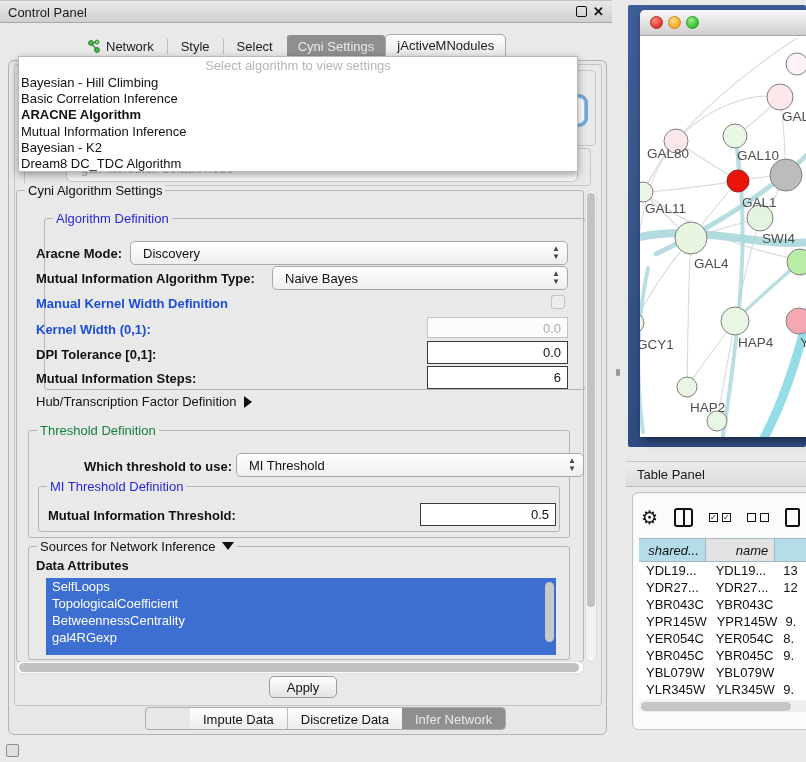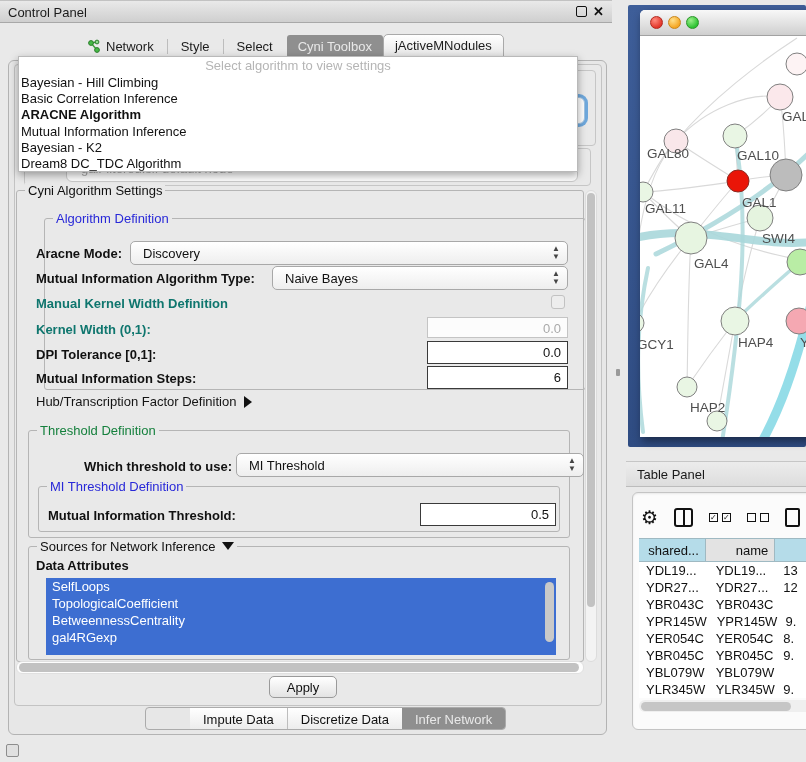--- a/index.html
+++ b/index.html
@@ -40,21 +40,21 @@
   .popup .it { height:16.2px; font-size:13px; color:#111; padding-left:2px; line-height:16px; white-space:nowrap; }
   .popup .it.bold { font-weight:bold; }
 
   
   .fs { position:absolute; border:1px solid #b5b5b5; border-radius:3px; }
   .fs > .lg { position:absolute; top:-8px; left:8px; background:#e9e9e9; padding:0 3px; font-size:13px; color:#111; white-space:nowrap; }
   .lg.blue { color:#2828d8; }
   .lg.green { color:#15803d; }
 
   .flabel { position:absolute; font-size:13px; font-weight:bold; color:#111; white-space:nowrap; }
-  .flabel.dis { color:#0f766e; }
+  .flabel.dis { color:#1d4ed8; }
   .combo { position:absolute; height:24px; background:linear-gradient(#ffffff,#eeeeee); border:1px solid #a8a8a8;
     border-radius:5px; font-size:13px; color:#111; display:flex; align-items:center; padding-left:12px; }
   .combo .arr { position:absolute; right:7px; top:3px; display:flex; flex-direction:column; line-height:8px; font-size:8px; color:#444; }
   .tinput { position:absolute; background:#fff; font-size:13px; color:#111; text-align:right; padding:3px 6px 0 0; }
   .tinput.dis { border:1px solid #c4c4c4; color:#a9a9a9; background:#fcfcfc; }
   .tinput.en { border:1.5px solid #3a3a3a; }
   .checkbox { position:absolute; width:14px; height:14px; border:1px solid #c2c2c2; border-radius:3px; background:#ededed; }
 
   .hubrow { position:absolute; left:36px; top:394px; font-size:13px; color:#141414; }
   .tri-right { display:inline-block; margin-left:8px; width:0; height:0; border-left:8px solid #111; border-top:6px solid transparent; border-bottom:6px solid transparent; vertical-align:-2px; }
@@ -98,21 +98,21 @@
   .tp-panel { left:632px; top:492px; width:200px; height:238px; background:#fbfbfb; border:1px solid #c4c4c4; border-radius:6px; box-shadow:inset 0 1px 2px rgba(0,0,0,.08); }
   .tp-toolbar { position:absolute; left:8px; top:10px; height:28px; display:flex; align-items:center; gap:16px; }
   .gear { font-size:19px; color:#111; }
   .split-icon { width:19px; height:19px; border:2.2px solid #111; border-radius:3px; position:relative; }
   .split-icon::after { content:""; position:absolute; left:7px; top:0; width:2.2px; height:100%; background:#111; }
   .cbpair { display:flex; gap:4px; }
   .cb { width:9px; height:9px; border:1.4px solid #111; font-size:8px; line-height:8px; color:#111; }
   .doc-icon { width:15px; height:19px; border:2.2px solid #111; border-radius:2px; }
   .ttable { position:absolute; left:6px; top:45px; width:192px; height:160px; overflow:hidden; font-size:13px; }
   .thead { display:flex; height:24px; border-top:1px solid #9fb9c2; border-bottom:1px solid #9fb9c2; }
-  .th { border-right:1px solid #9fb9c2; padding:4px 6px 0 0; text-align:right; color:#111; }
+  .th { border-right:1px solid #9fb9c2; padding:4px 6px 0 0; text-align:right; color:#111;font-style:italic; }
   .th.c1 { width:72px; background:#b5dce9; }
   .th.c2 { width:75px; background:#e3e3e3; }
   .th.c3 { width:60px; background:#b5dce9; }
   .trow { display:flex; height:17px; line-height:17px; color:#111; background:#fff; }
   .trow span:nth-child(1) { width:72px; padding-left:7px; }
   .trow span:nth-child(2) { width:75px; padding-left:10px; }
   .trow span:nth-child(3) { width:60px; padding-left:8px; }
   .tp-hscroll { position:absolute; left:6px; top:207px; width:192px; height:12px; background:#efefef; border-radius:6px; }
   .tp-hscroll .thumb { position:absolute; left:2px; top:1.5px; width:150px; height:9px; background:#c6c6c6; border-radius:5px; }
 
@@ -137,21 +137,21 @@
         <circle cx="3" cy="4" r="2.4" fill="#46bb46" stroke="#2c7c2c"></circle>
         <circle cx="9" cy="3" r="1.9" fill="#8fdc8f" stroke="#2c7c2c"></circle>
         <circle cx="9" cy="11" r="2.4" fill="#46bb46" stroke="#2c7c2c"></circle>
       </svg>
       <span>Network</span>
     </div>
     <div class="sep"></div>
     <div class="tab-plain">Style</div>
     <div class="sep"></div>
     <div class="tab-plain">Select</div>
-    <div class="tab-cyni">Cyni Toolbox</div>
+    <div class="tab-cyni">Cyni Settings</div>
     <div class="tab-jam">jActiveMNodules</div>
   </div>
 
   <div class="abs outer-panel"></div>
   <div class="abs inner-panel"></div>
 
   <div class="abs ghost-box1"></div>
   <div class="abs focus-combo"></div>
   <div class="abs ghost-box2"></div>
   <div class="abs ghost-combo">galFiltered.sif default node</div>

